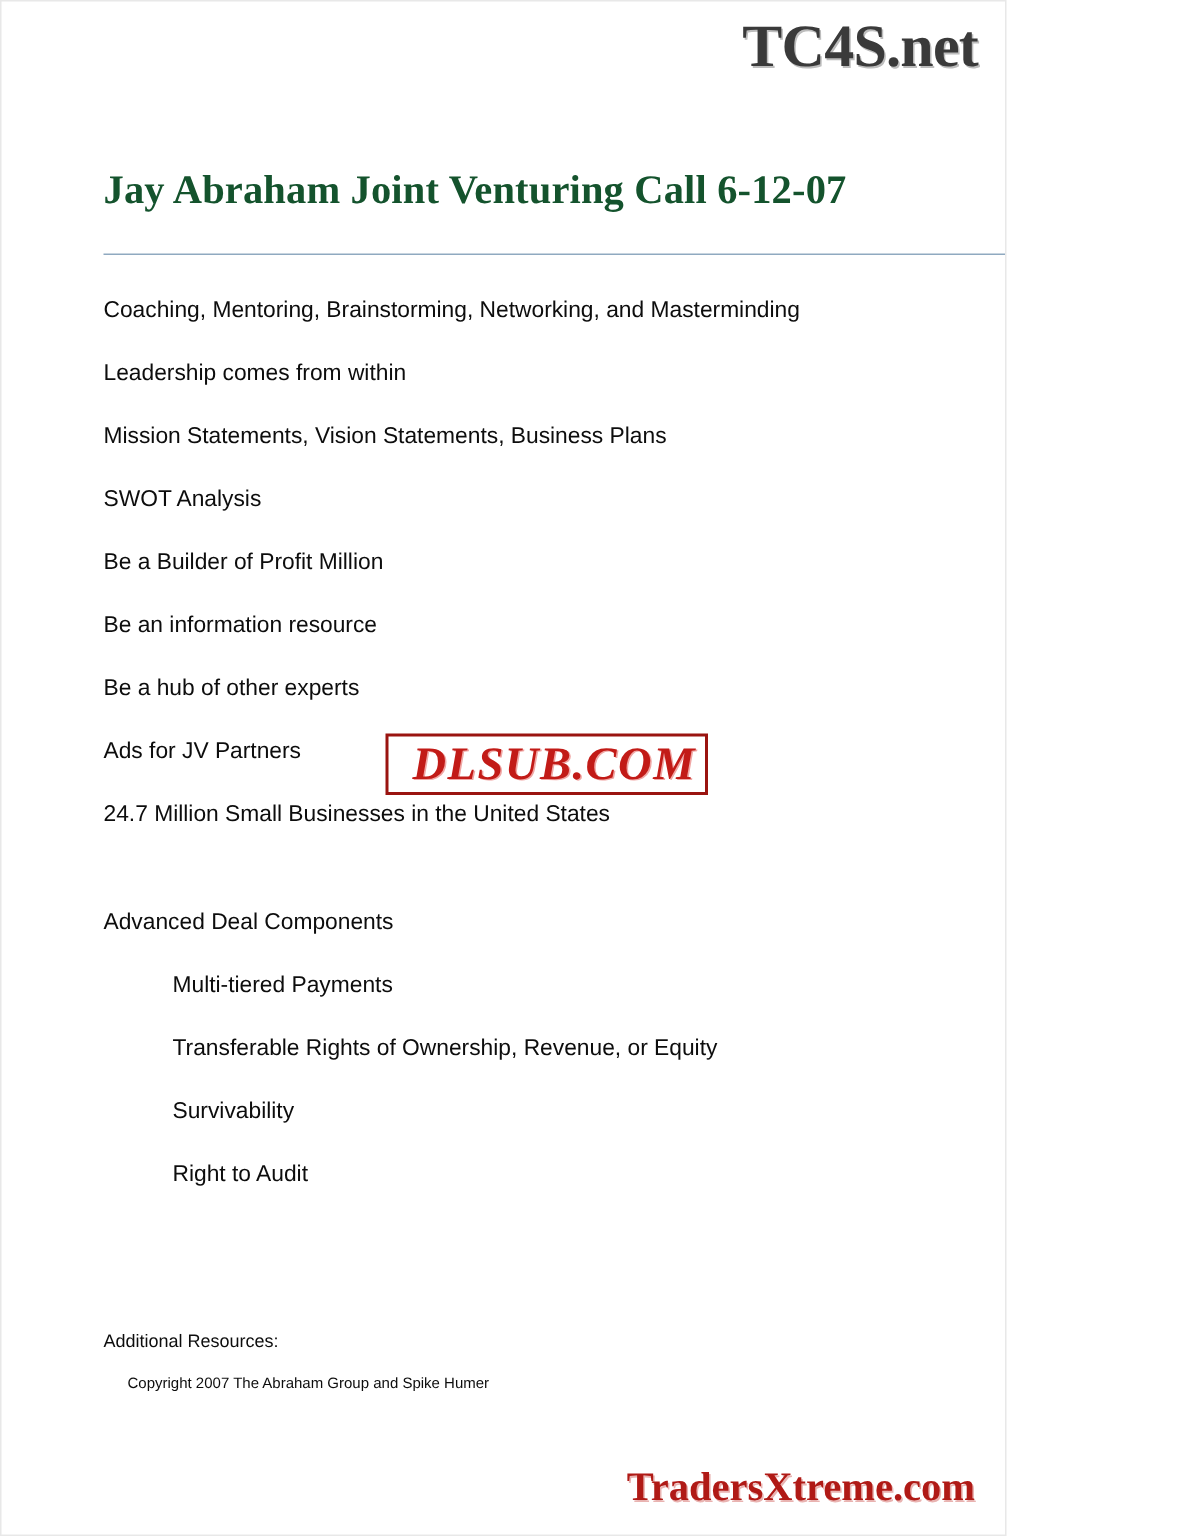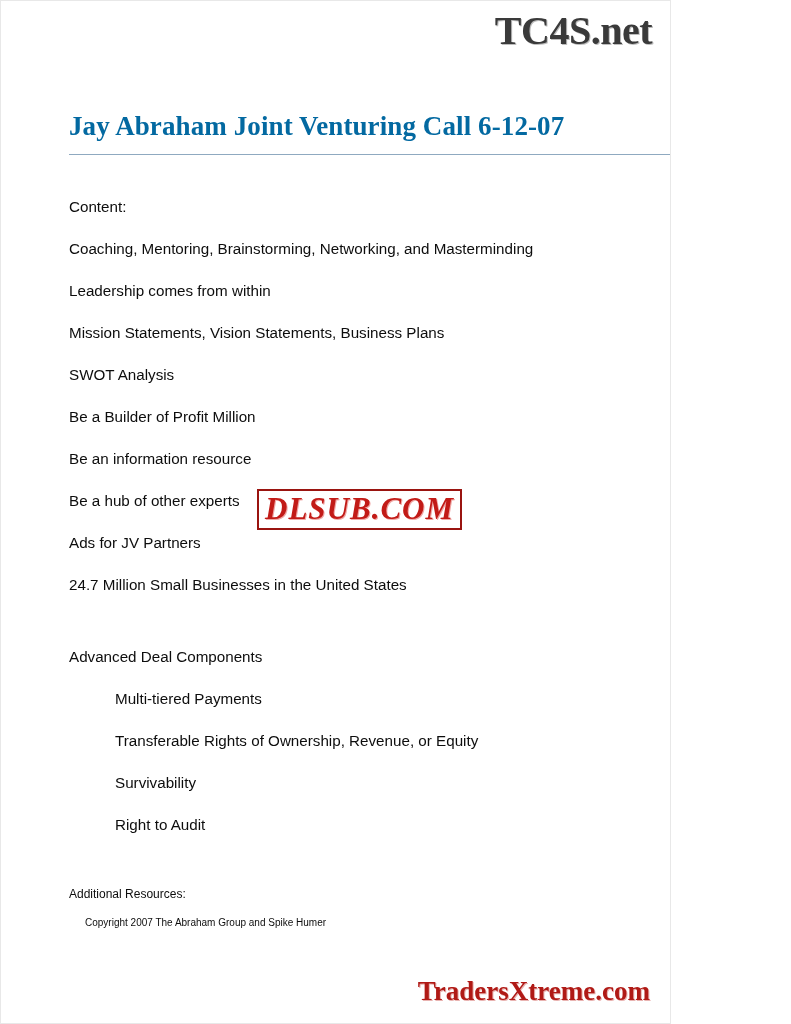--- a/index.html
+++ b/index.html
@@ -32,23 +32,23 @@
     text-shadow: 1px 1px 0 #bdbdbd;
     white-space: nowrap;
   }
   .doc-title {
     position: absolute;
     top: 92px;
     left: 68px;
     width: 660px;
     font-family: "Liberation Serif", serif;
     font-size: 27px;
-    color: #0369a1;
+    color: #14532d;
     letter-spacing: 0.1px;
-    padding-bottom: 12px;
+    padding-bottom: 27px;
     border-bottom: 1px solid #8fa9c0;
     box-sizing: border-box;
   }
   .body-block {
     position: absolute;
     top: 196px;
     left: 68px;
     width: 660px;
   }
   .line {
@@ -68,21 +68,21 @@
     position: absolute;
     top: 488px;
     left: 256px;
     font-family: "Liberation Serif", serif;
     font-weight: bold;
     font-style: italic;
     font-size: 31px;
     color: #c21b17;
     letter-spacing: 1px;
     background: #ffffff;
-    padding: 2px 6px 4px 6px;
+    padding: 2px 6px 4px 16px;
     border: 2px solid #9a1410;
     text-shadow: 1px 1px 0 #f0a7a5;
     white-space: nowrap;
     line-height: 1;
   }
   .footer-block {
     position: absolute;
     top: 886px;
     left: 68px;
     width: 660px;
@@ -113,21 +113,20 @@
 </head>
 <body>
 
 <div class="page">
 
   <div class="watermark-top">TC4S.net</div>
 
   <h1 class="doc-title">Jay Abraham Joint Venturing Call 6-12-07</h1>
 
   <div class="body-block">
-    <p class="line">Content:</p>
     <p class="line">Coaching, Mentoring, Brainstorming, Networking, and Masterminding</p>
     <p class="line">Leadership comes from within</p>
     <p class="line">Mission Statements, Vision Statements, Business Plans</p>
     <p class="line">SWOT Analysis</p>
     <p class="line">Be a Builder of Profit Million</p>
     <p class="line">Be an information resource</p>
     <p class="line">Be a hub of other experts</p>
     <p class="line">Ads for JV Partners</p>
     <p class="line">24.7 Million Small Businesses in the United States</p>
 

